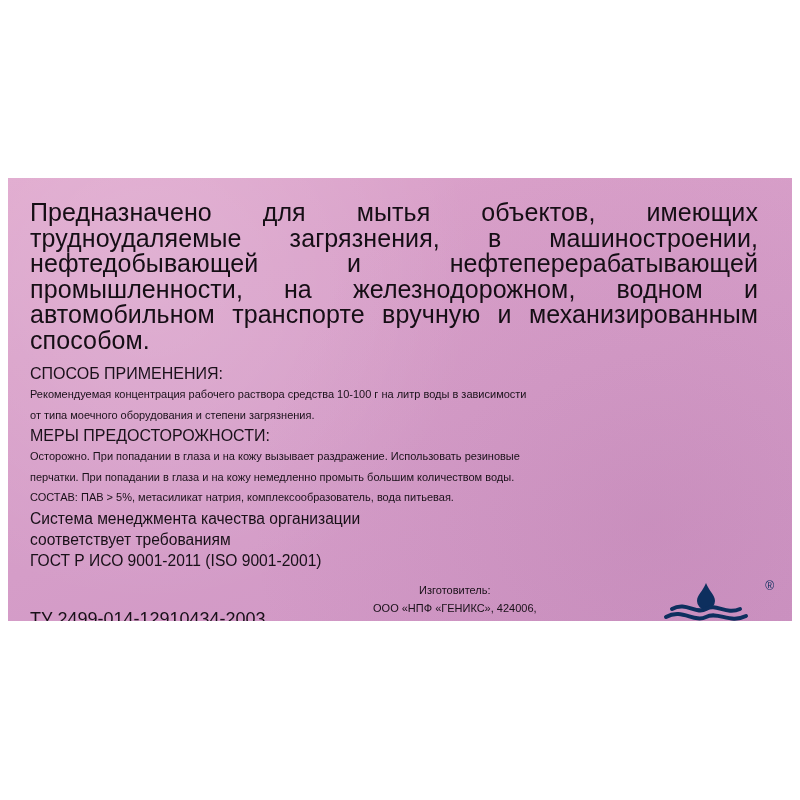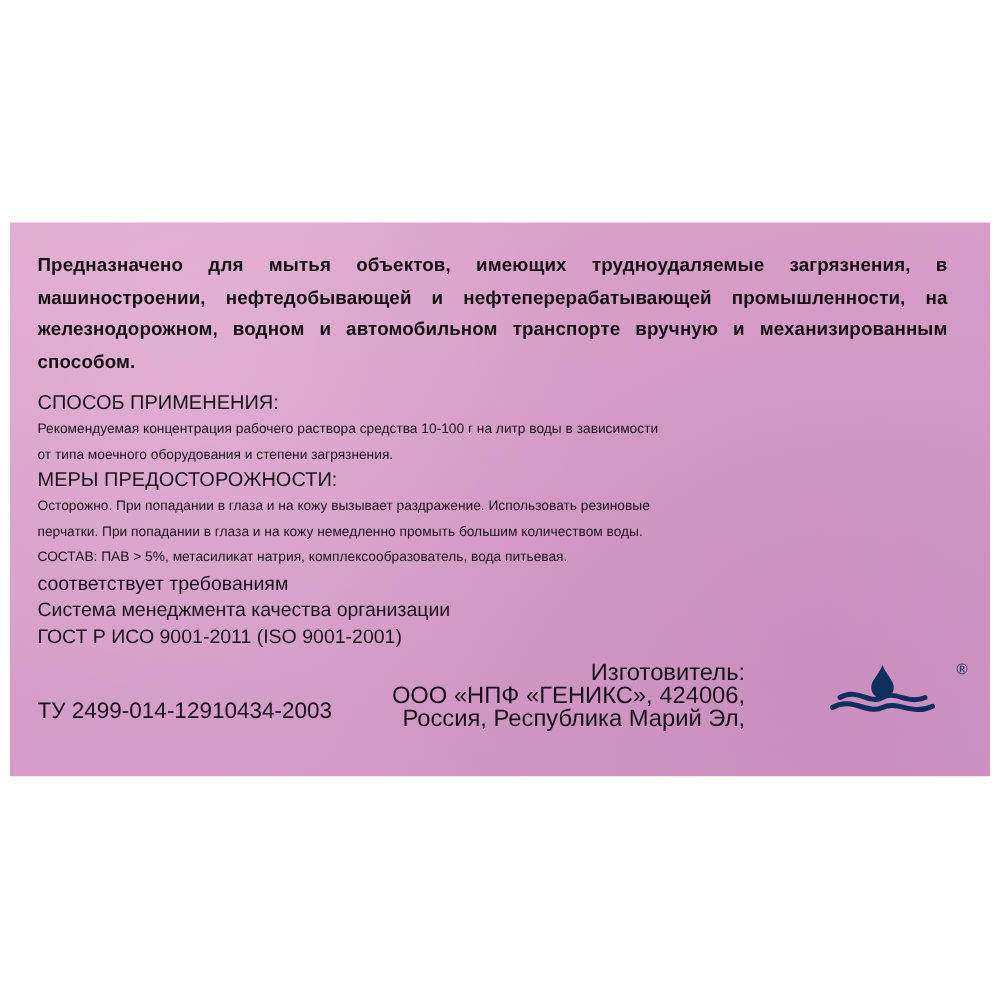--- a/index.html
+++ b/index.html
@@ -30,22 +30,22 @@
     content: "";
     position: absolute;
     left: 0; top: 0; right: 0; bottom: 0;
     background:
       radial-gradient(circle at 18% 22%, rgba(255,255,255,0.16), rgba(255,255,255,0) 45%),
       radial-gradient(circle at 82% 78%, rgba(140,70,130,0.12), rgba(255,255,255,0) 55%);
     pointer-events: none;
   }
   .headline {
     position: relative;
-    font-weight: bold;
-    font-size: 15px;
+    font-weight: normal;
+    font-size: 25px;
     line-height: 25.5px;
     letter-spacing: 0.1px;
     text-align: justify;
     margin: 0 12px 10px 0;
     color: #150e15;
   }
   .sect-title {
     position: relative;
     font-size: 16px;
     line-height: 21px;
@@ -67,23 +67,23 @@
     justify-content: space-between;
     margin-top: 8px;
   }
   #tu-block {
     font-size: 18px;
     line-height: 21px;
     padding-top: 30px;
     white-space: nowrap;
   }
   #maker-block {
-    font-size: 19px;
+    font-size: 11px;
     line-height: 18.5px;
-    text-align: right;
+    text-align: center;
     padding-top: 2px;
     margin-left: 14px;
   }
   #maker-block .maker-title {
     font-weight: normal;
   }
   #logo-block {
     position: relative;
     width: 128px;
     text-align: center;
@@ -118,22 +118,22 @@
   <p class="sect-title">СПОСОБ ПРИМЕНЕНИЯ:</p>
   <p class="body-text">Рекомендуемая концентрация рабочего раствора средства 10-100 г на литр воды в зависимости</p>
   <p class="body-text">от типа моечного оборудования и степени загрязнения.</p>
 
   <p class="sect-title">МЕРЫ ПРЕДОСТОРОЖНОСТИ:</p>
   <p class="body-text">Осторожно. При попадании в глаза и на кожу вызывает раздражение. Использовать резиновые</p>
   <p class="body-text">перчатки.  При попадании в глаза и на кожу немедленно промыть большим количеством воды.</p>
 
   <p class="body-text">СОСТАВ: ПАВ &gt; 5%, метасиликат натрия, комплексообразователь, вода питьевая.</p>
 
+  <p class="qms">Система менеджмента качества организации</p>
   <p class="qms">соответствует требованиям</p>
-  <p class="qms">Система менеджмента качества организации</p>
   <p class="qms">ГОСТ Р ИСО 9001-2011 (ISO 9001-2001)</p>
 
   <div id="footer-row">
 
     <div id="tu-block">
       <div>ТУ 2499-014-12910434-2003</div>
 
     </div>
 
     <div id="maker-block">

